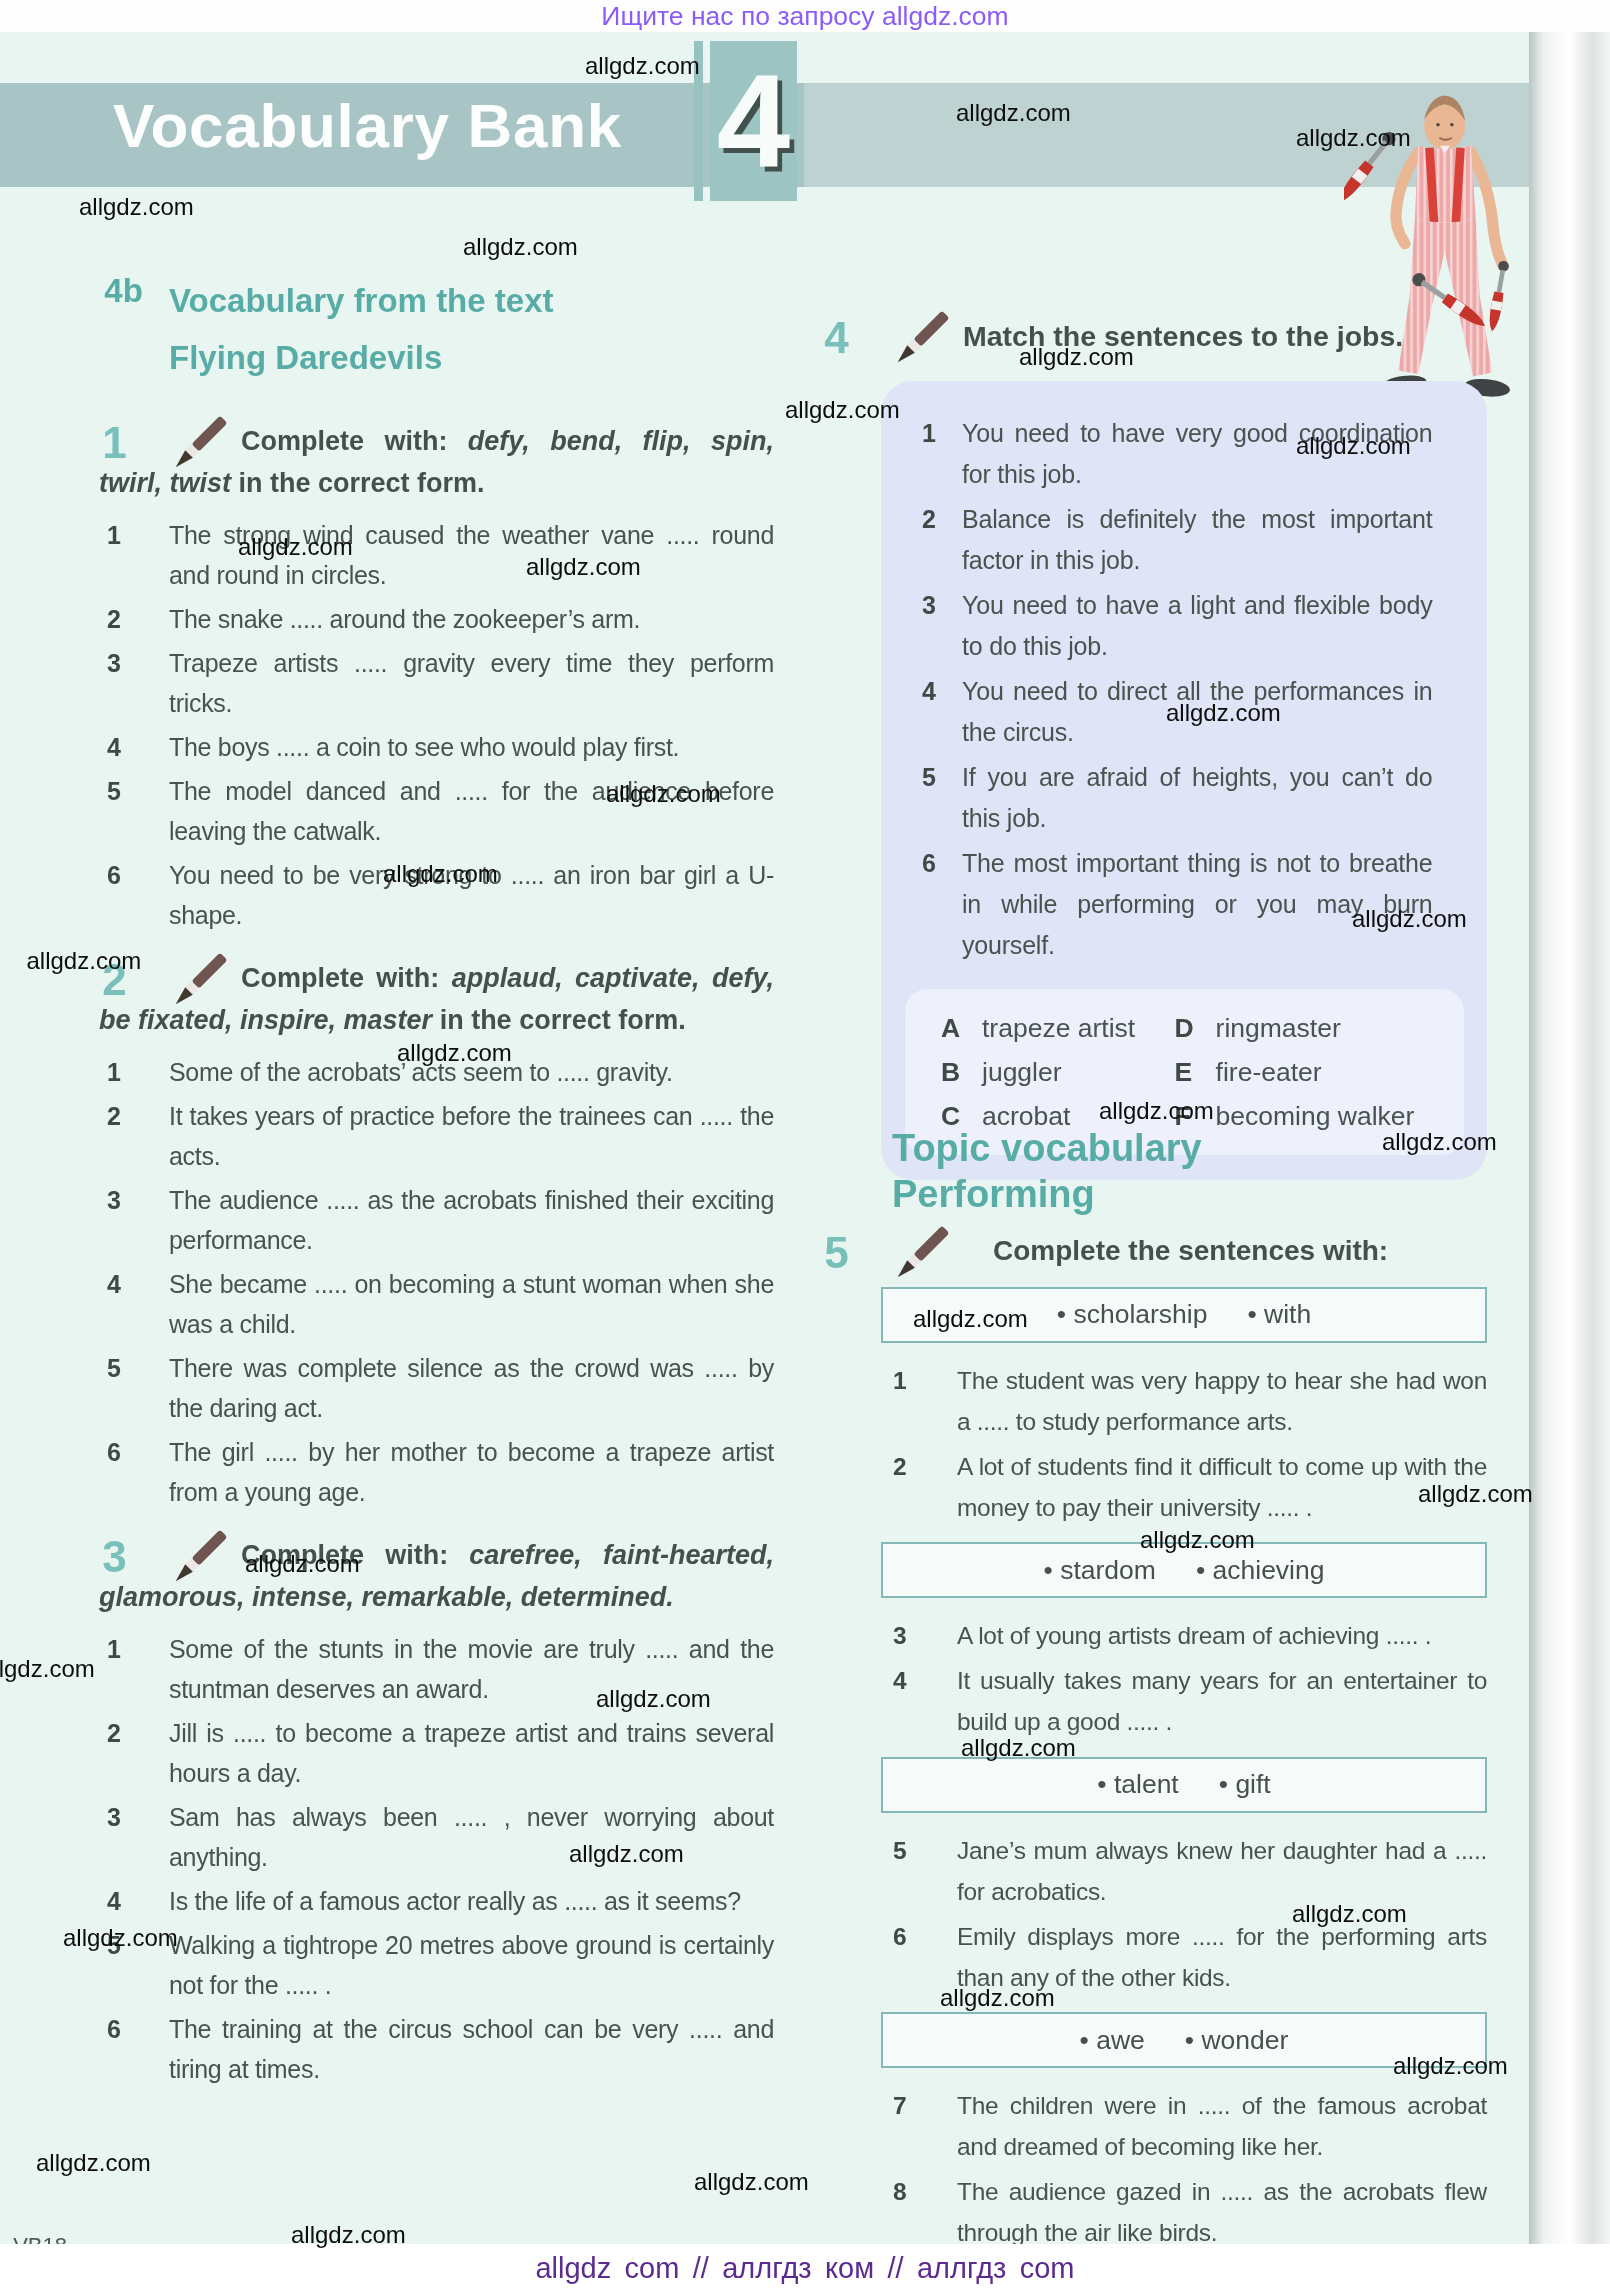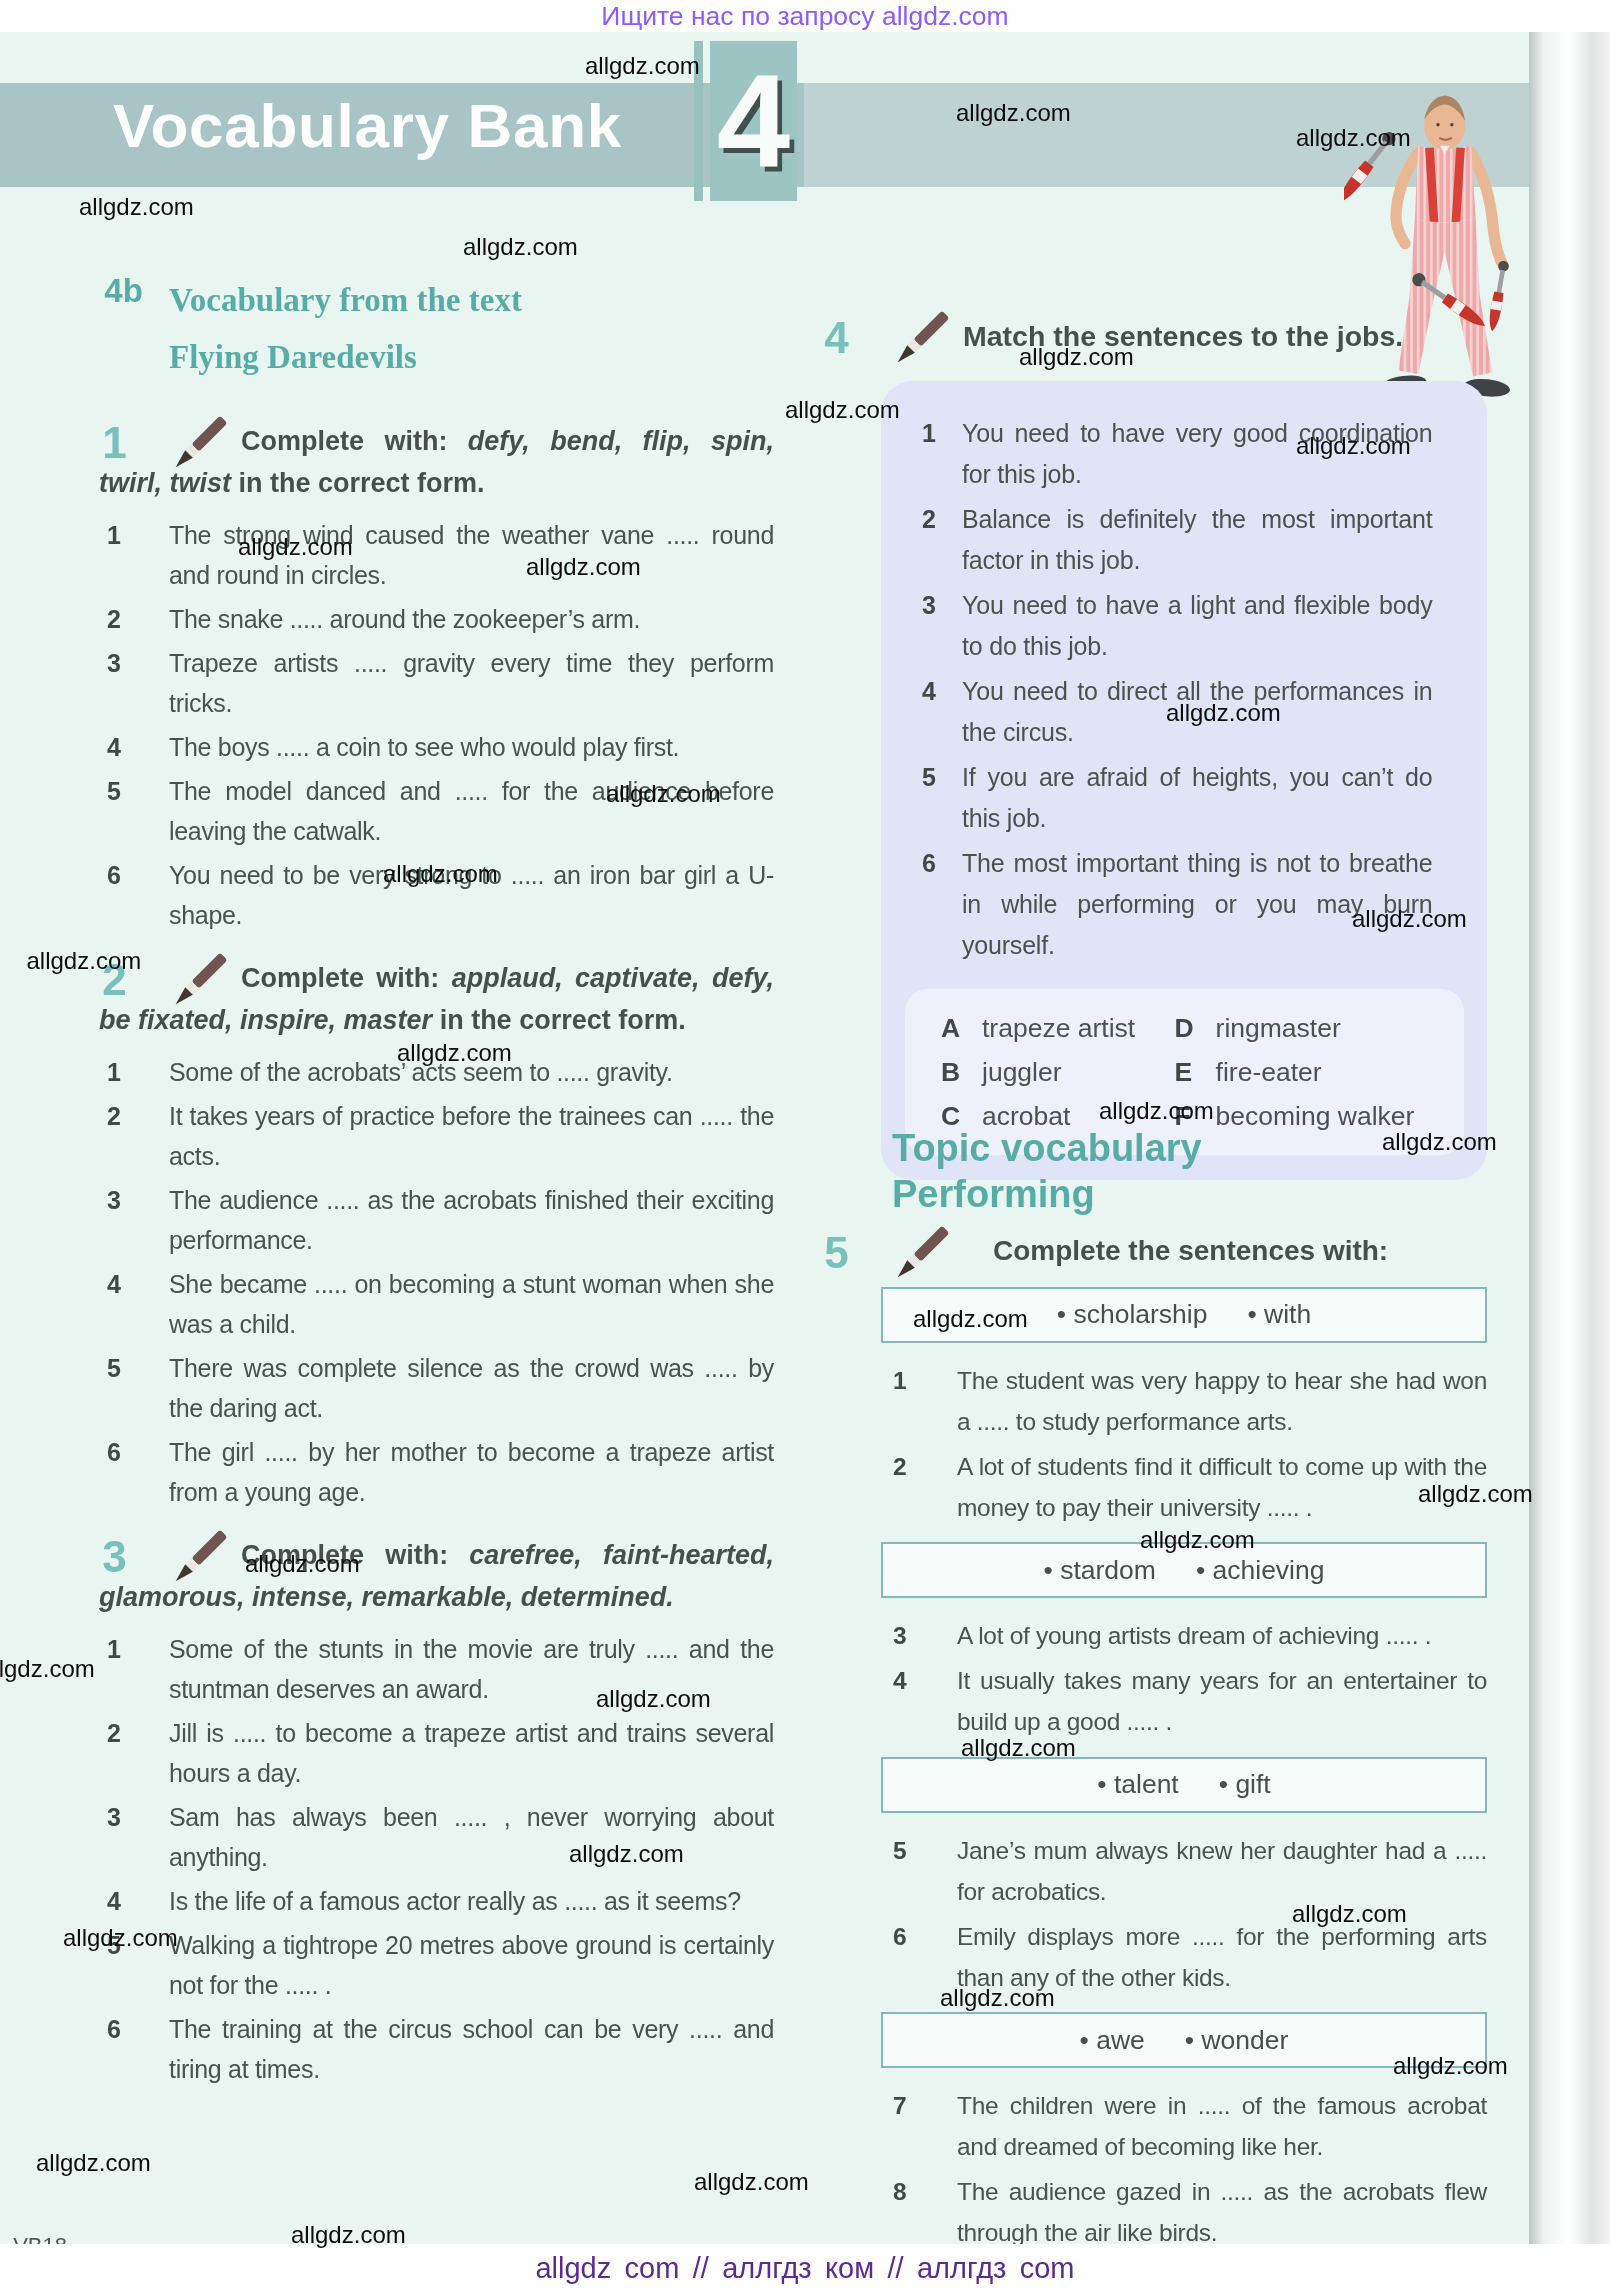--- a/index.html
+++ b/index.html
@@ -39,21 +39,21 @@
   .item{position:relative;margin-bottom:4px;}
   .item-num{position:absolute;left:8px;top:0;font-weight:bold;color:#3f4a46;}
   .item-text{display:block;margin-left:70px;text-align:justify;color:#48534f;}
 
   
   .col-left{position:absolute;left:99px;top:240px;width:675px;}
   .col-left .item-num{font-size:25px;line-height:40px;}
   .col-left .item-text{font-size:25px;line-height:40px;letter-spacing:-0.3px;}
   .section-head{position:relative;margin-bottom:34px;}
   .sec-code{position:absolute;left:5.3px;top:0;font-size:33px;font-weight:bold;color:#58aca6;}
-  .sec-title{margin-left:70px;font-size:33px;line-height:57px;font-weight:bold;color:#58aca6;font-family:Liberation Serif, serif;}
+  .sec-title{margin-left:70px;font-size:33px;line-height:57px;font-weight:bold;color:#58aca6;}
   .exercise{margin-bottom:22.5px;}
 
   
   .ex4-wrap{position:absolute;left:821px;top:283px;width:675px;}
   .ex4-wrap .rubric{font-size:28.5px;}
   .match-box{margin:24px 0 0 60px;width:606px;box-sizing:border-box;background:#dfe4f6;border-radius:32px;
     padding:32px 28px 25px 0;}
   .match-box .items{margin:0 0 0 0;}
   .match-box .item-num{left:41px;font-size:25px;line-height:41px;}
   .match-box .item-text{margin-left:81px;margin-right:26.5px;font-size:25px;line-height:41px;letter-spacing:-0.2px;}

